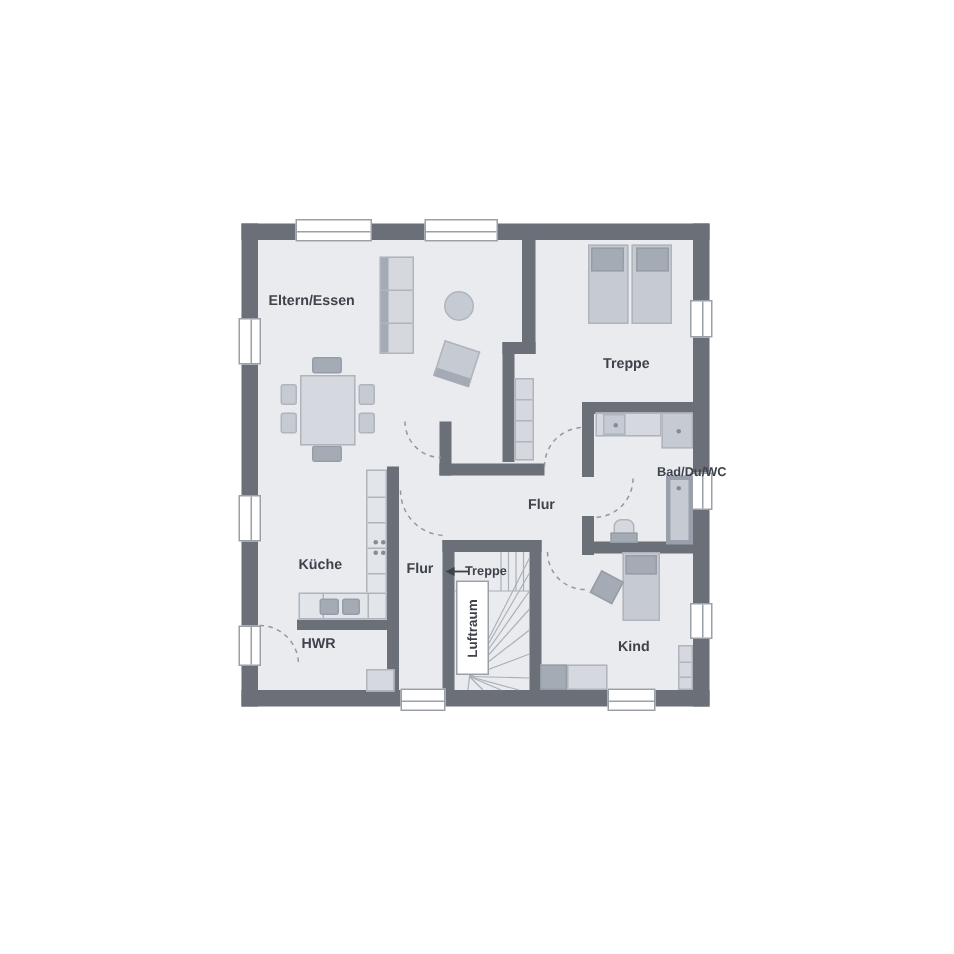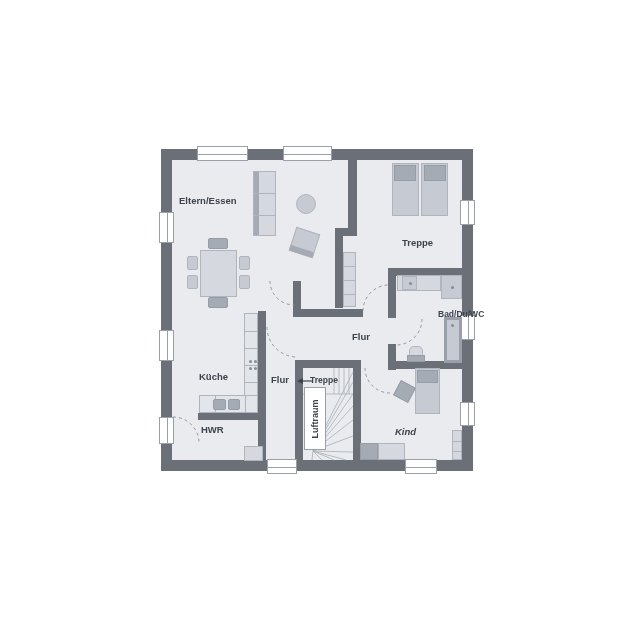--- a/index.html
+++ b/index.html
@@ -182,16 +182,16 @@
     <span>Luftraum</span>
   </div>
 
   <div class="label" style="left:179px;top:196px;">Eltern/Essen</div>
   <div class="label" style="left:402px;top:238px;">Treppe</div>
   <div class="label label-sm" style="left:398px;top:310px;margin-left:40px;">Bad/Du/WC</div>
   <div class="label" style="left:352px;top:332px;">Flur</div>
   <div class="label" style="left:271px;top:375px;">Flur</div>
   <div class="label" style="left:199px;top:372px;">Küche</div>
   <div class="label" style="left:201px;top:425px;">HWR</div>
-  <div class="label" style="left:395px;top:427px;font-style:italic;">Kind</div>
+  <div class="label" style="left:412px;top:427px;">Kind</div>
   <div class="label label-sm" style="left:310px;top:376px;">Treppe</div>
 
 </div>
 
 </body></html>

